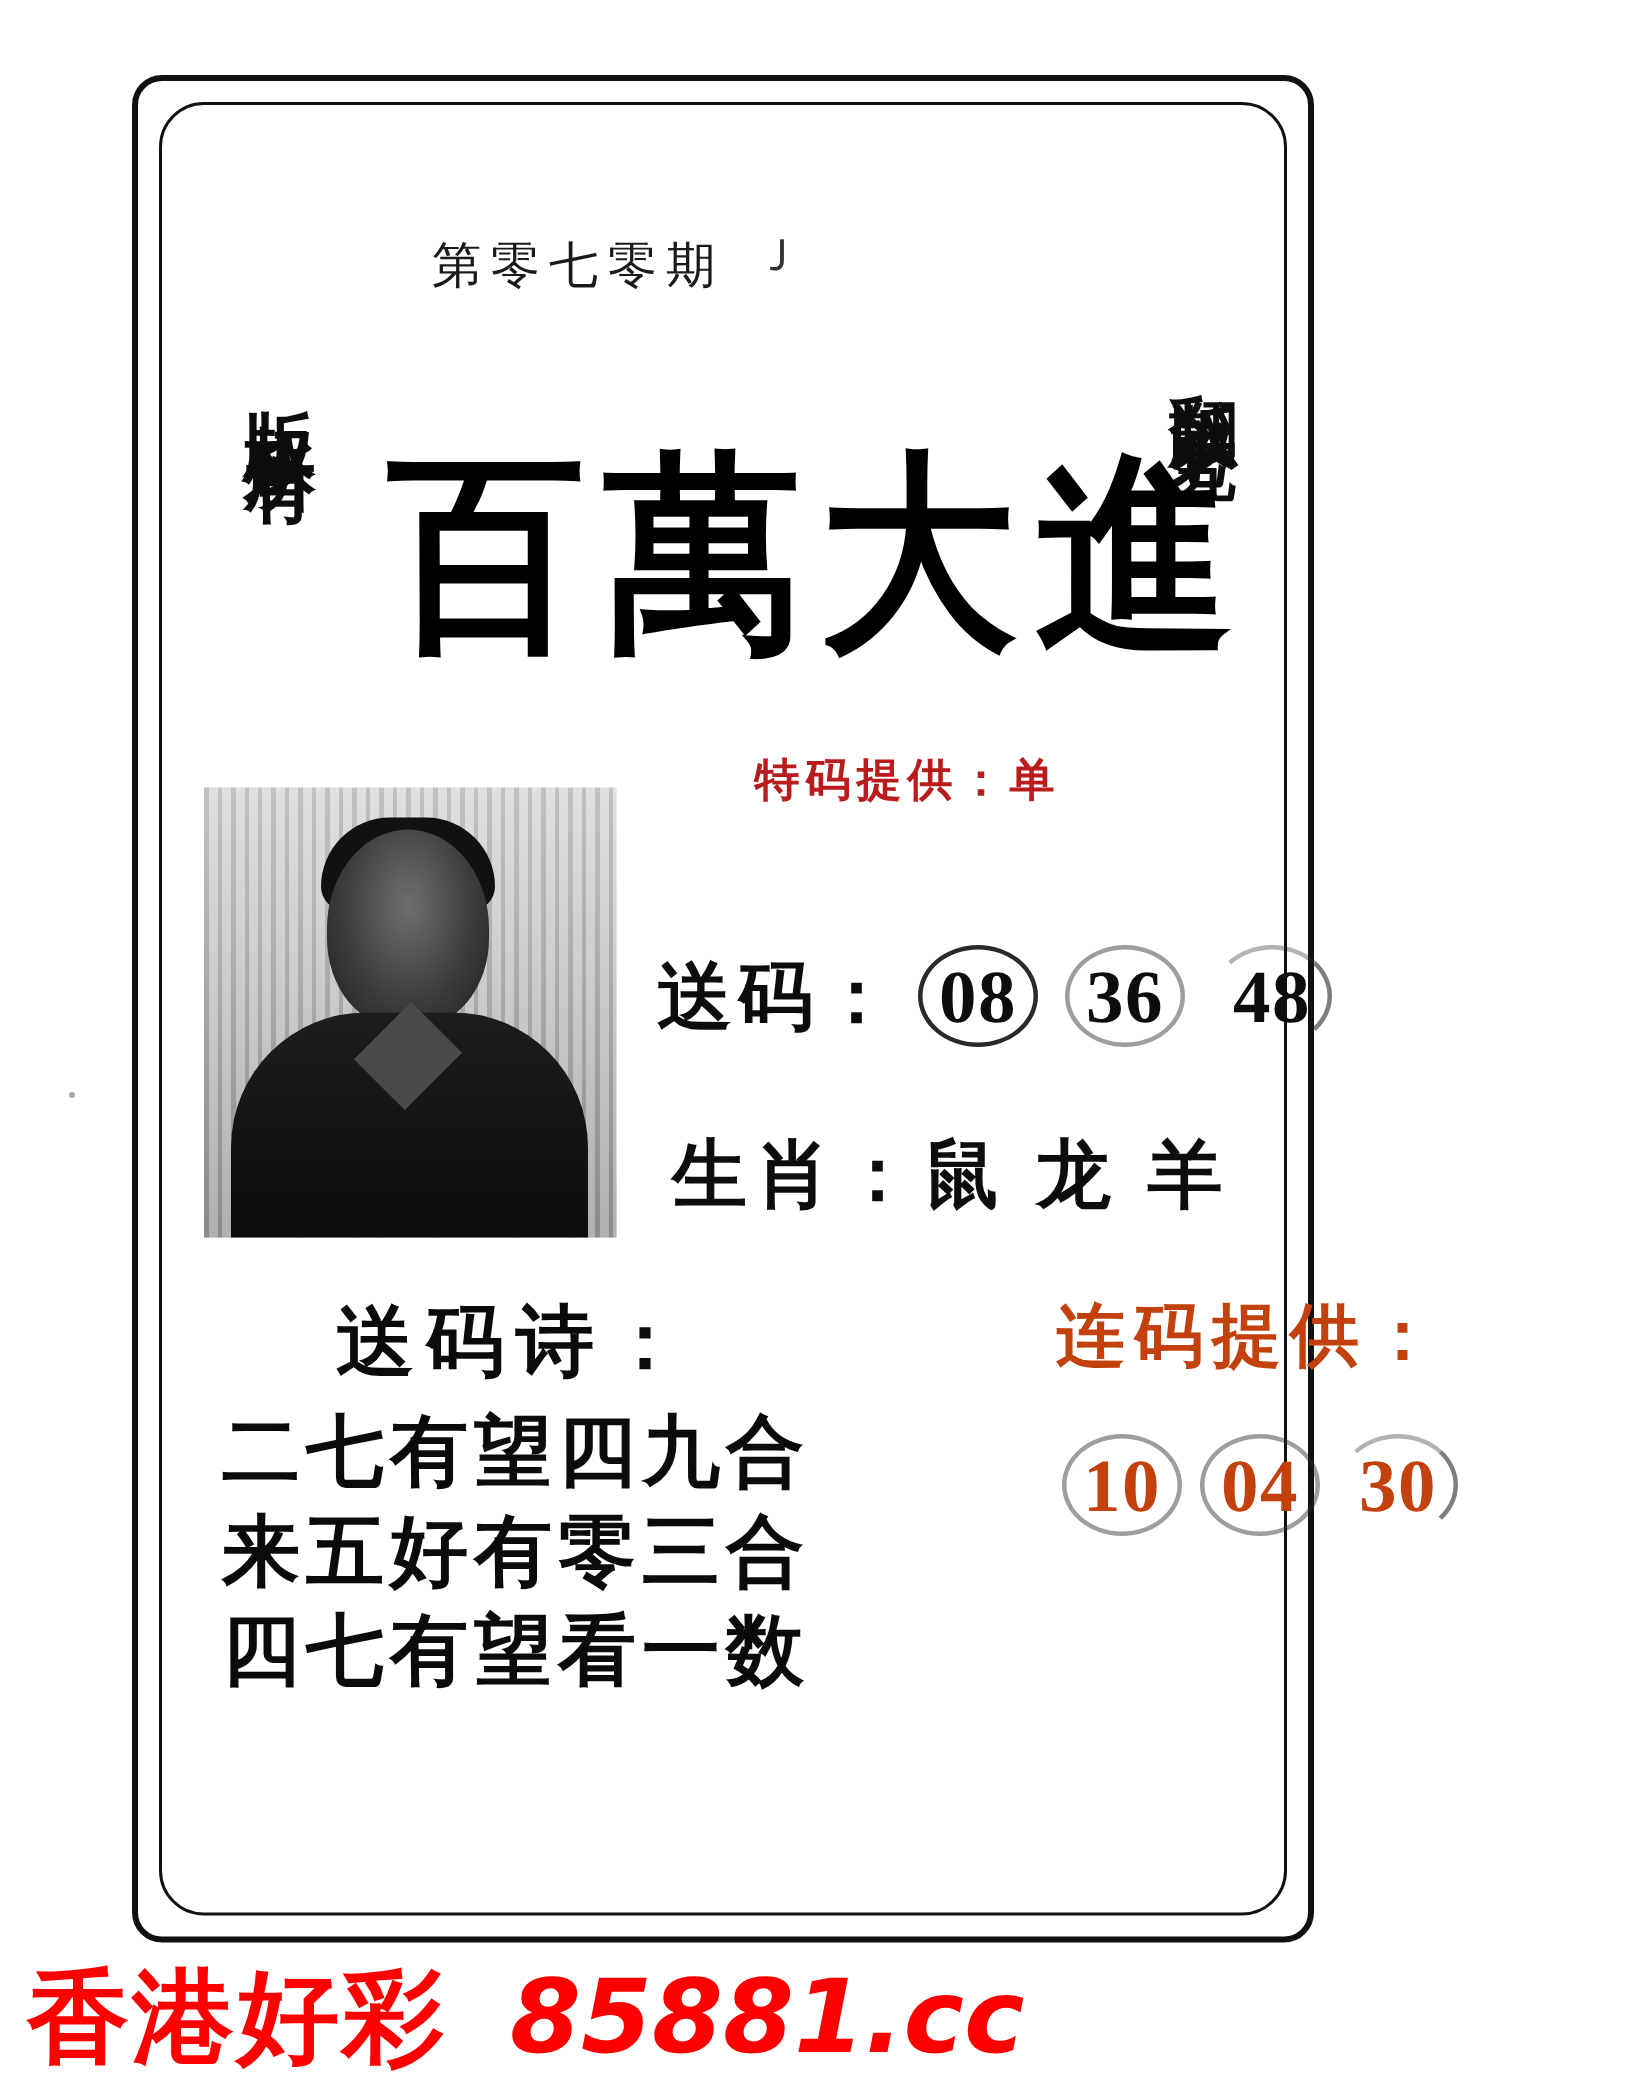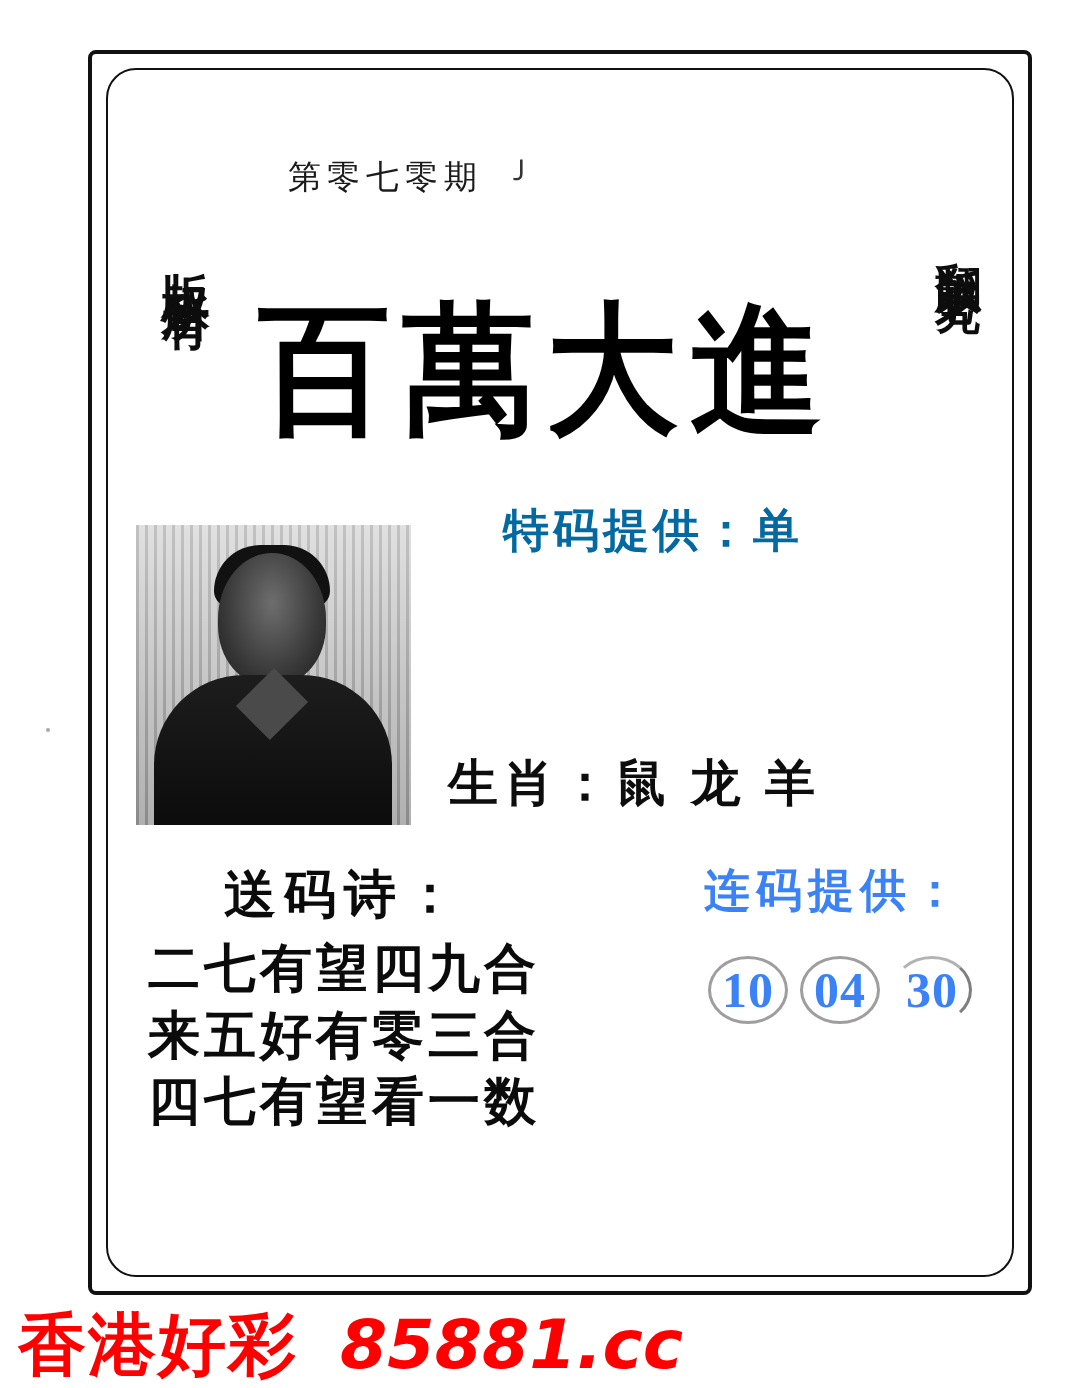--- a/index.html
+++ b/index.html
@@ -13,24 +13,24 @@
     position: relative;
     font-family: "Liberation Serif", "DejaVu Serif", serif;
     overflow: hidden;
   }
 
   
   #poster {
     position: absolute;
     left: 88px;
     top: 50px;
-    width: 944px;
+    width: 788px;
     height: 1245px;
     border: 4px solid #111;
-    border-radius: 8px;
+    border-radius: 20px;
     box-sizing: border-box;
     background: #fff;
   }
   #poster-inner {
     position: absolute;
     left: 14px;
     top: 14px;
     right: 14px;
     bottom: 14px;
     border: 2px solid #111;
@@ -91,25 +91,25 @@
     white-space: nowrap;
     transform: scaleY(1.08);
     transform-origin: left top;
   }
 
   
   #special-line {
     position: absolute;
     left: 395px;
     top: 430px;
-    font-size: 46px;
+    font-size: 30px;
     font-weight: bold;
     letter-spacing: 4px;
     white-space: nowrap;
-    color: #0369a1;
+    color: #b91c1c;
   }
 
   
   #portrait {
     position: absolute;
     left: 28px;
     top: 455px;
     width: 275px;
     height: 300px;
     background:
@@ -223,21 +223,21 @@
     letter-spacing: 4px;
     line-height: 1.28;
     white-space: nowrap;
   }
 
   
   #lianma {
     position: absolute;
     left: 580px;
     top: 790px;
-    color: #3b82f6;
+    color: #c2410c;
   }
   #lianma-title {
     font-size: 46px;
     font-weight: bold;
     letter-spacing: 6px;
     margin-left: 16px;
     white-space: nowrap;
   }
   .lianma-row {
     display: flex;
@@ -304,20 +304,26 @@
 
     <div id="special-line">特码提供：单</div>
 
     <div id="portrait">
       <div class="hair"></div>
       <div class="head"></div>
       <div class="body"></div>
       <div class="collar"></div>
     </div>
 
+    <div id="send-line">
+      <span class="label">送码：</span>
+      <span class="num-circle">08</span>
+      <span class="num-circle faint">36</span>
+      <span class="num-circle partial">48</span>
+    </div>
 
     <div id="zodiac-line">
       <span>生肖：</span><span>鼠 龙 羊</span>
     </div>
 
     <div id="poem">
       <div id="poem-title">送码诗：</div>
       <div class="poem-line">二七有望四九合</div>
       <div class="poem-line">来五好有零三合</div>
       <div class="poem-line">四七有望看一数</div>

